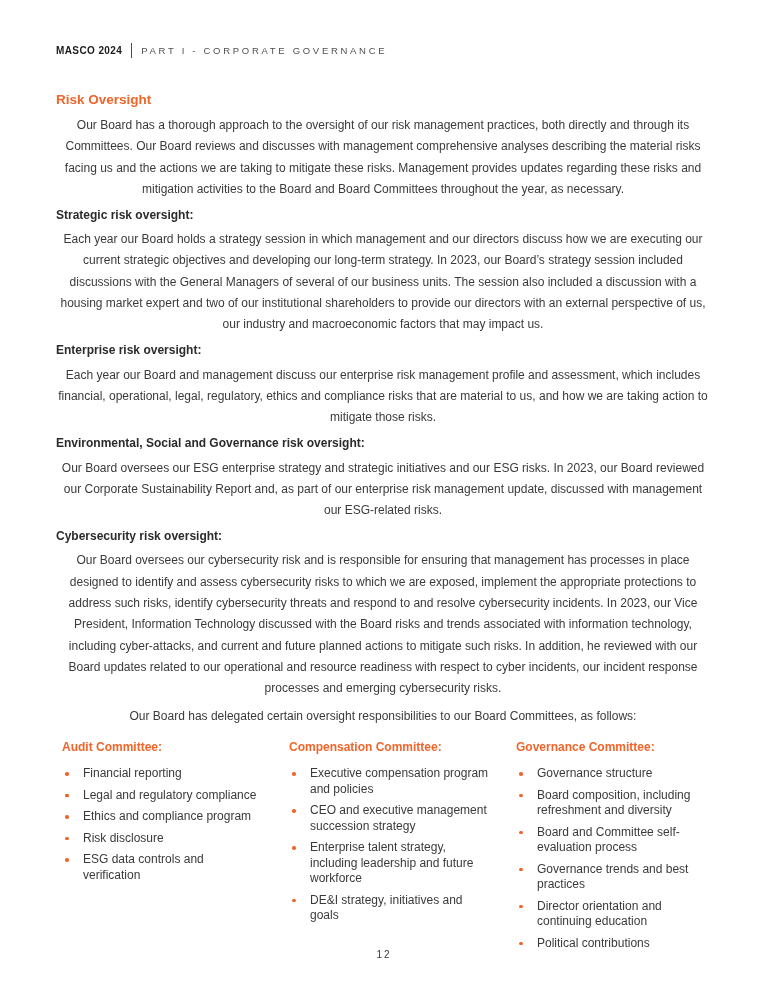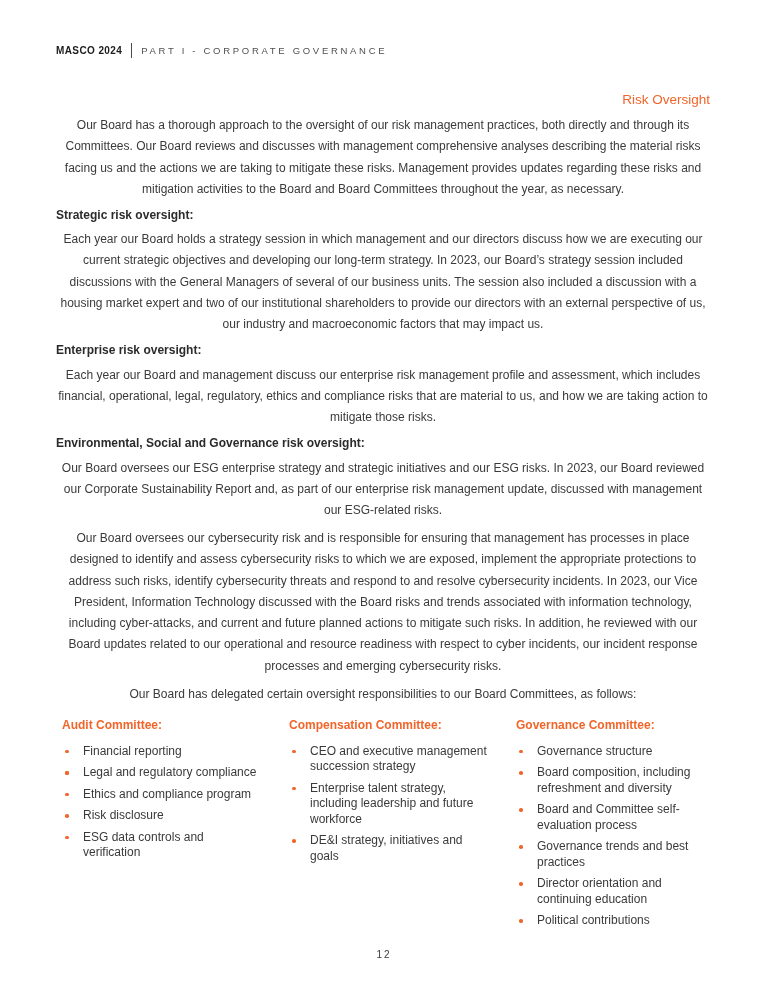--- a/index.html
+++ b/index.html
@@ -34,22 +34,22 @@
     font-size:10px;font-weight:bold;color:#1c1c1c;letter-spacing:.4px;white-space:nowrap;
   }
   .header-divider{
     width:1px;height:15px;background:#4a4a4a;flex:0 0 auto;
   }
   .header-section{
     font-size:9.5px;font-weight:500;letter-spacing:2.7px;color:var(--muted-gray);white-space:nowrap;
   }
   
   h1.page-title{
-    font-size:13.5px;font-weight:normal;color:var(--accent);
-    margin:34px 0 0;line-height:15px;text-align:right;
+    font-size:13.5px;font-weight:bold;color:var(--accent);
+    margin:34px 0 0;line-height:15px;
   }
   p.body-par{
     font-size:12px;line-height:21.3px;margin:6.5px 0 0;color:var(--text);text-align:center;
   }
   p.first-par{margin-top:8px;}
   h3.sub-heading{
     font-size:12px;font-weight:bold;color:#2b2b2b;
     margin:7.5px 0 0;line-height:15px;
   }
   
@@ -98,20 +98,21 @@
 
     <h3 class="sub-heading">Strategic risk oversight:</h3>
     <p class="body-par">Each year our Board holds a strategy session in which management and our directors discuss how we are executing our current strategic objectives and developing our long-term strategy. In 2023, our Board’s strategy session included discussions with the General Managers of several of our business units. The session also included a discussion with a housing market expert and two of our institutional shareholders to provide our directors with an external perspective of us, our industry and macroeconomic factors that may impact us.</p>
 
     <h3 class="sub-heading">Enterprise risk oversight:</h3>
     <p class="body-par">Each year our Board and management discuss our enterprise risk management profile and assessment, which includes financial, operational, legal, regulatory, ethics and compliance risks that are material to us, and how we are taking action to mitigate those risks.</p>
 
     <h3 class="sub-heading">Environmental, Social and Governance risk oversight:</h3>
     <p class="body-par">Our Board oversees our ESG enterprise strategy and strategic initiatives and our ESG risks. In 2023, our Board reviewed our Corporate Sustainability Report and, as part of our enterprise risk management update, discussed with management our ESG-related risks.</p>
 
+    <h3 class="sub-heading">Cybersecurity risk oversight:</h3>
     <p class="body-par">Our Board oversees our cybersecurity risk and is responsible for ensuring that management has processes in place designed to identify and assess cybersecurity risks to which we are exposed, implement the appropriate protections to address such risks, identify cybersecurity threats and respond to and resolve cybersecurity incidents. In 2023, our Vice President, Information Technology discussed with the Board risks and trends associated with information technology, including cyber-attacks, and current and future planned actions to mitigate such risks. In addition, he reviewed with our Board updates related to our operational and resource readiness with respect to cyber incidents, our incident response processes and emerging cybersecurity risks.</p>
 
     <p class="body-par">Our Board has delegated certain oversight responsibilities to our Board Committees, as follows:</p>
 
     <div class="committees">
 
       <div class="committee">
         <h4 class="committee-title">Audit Committee:</h4>
         <ul class="committee-list">
           <li><span class="bullet-dot"></span><span>Financial reporting</span></li>
@@ -119,20 +120,21 @@
           <li><span class="bullet-dot"></span><span>Legal and regulatory compliance</span></li>
           <li><span class="bullet-dot"></span><span>Ethics and compliance program</span></li>
           <li><span class="bullet-dot"></span><span>Risk disclosure</span></li>
           <li><span class="bullet-dot"></span><span>ESG data controls and verification</span></li>
         </ul>
       </div>
 
       <div class="committee">
         <h4 class="committee-title">Compensation Committee:</h4>
         <ul class="committee-list">
+          <li><span class="bullet-dot"></span><span>Executive compensation program and policies</span></li>
           <li><span class="bullet-dot"></span><span>CEO and executive management succession strategy</span></li>
           <li><span class="bullet-dot"></span><span>Enterprise talent strategy, including leadership and future workforce</span></li>
           <li><span class="bullet-dot"></span><span>DE&amp;I strategy, initiatives and goals</span></li>
         </ul>
       </div>
 
       <div class="committee">
         <h4 class="committee-title">Governance Committee:</h4>
         <ul class="committee-list">
           <li><span class="bullet-dot"></span><span>Governance structure</span></li>

